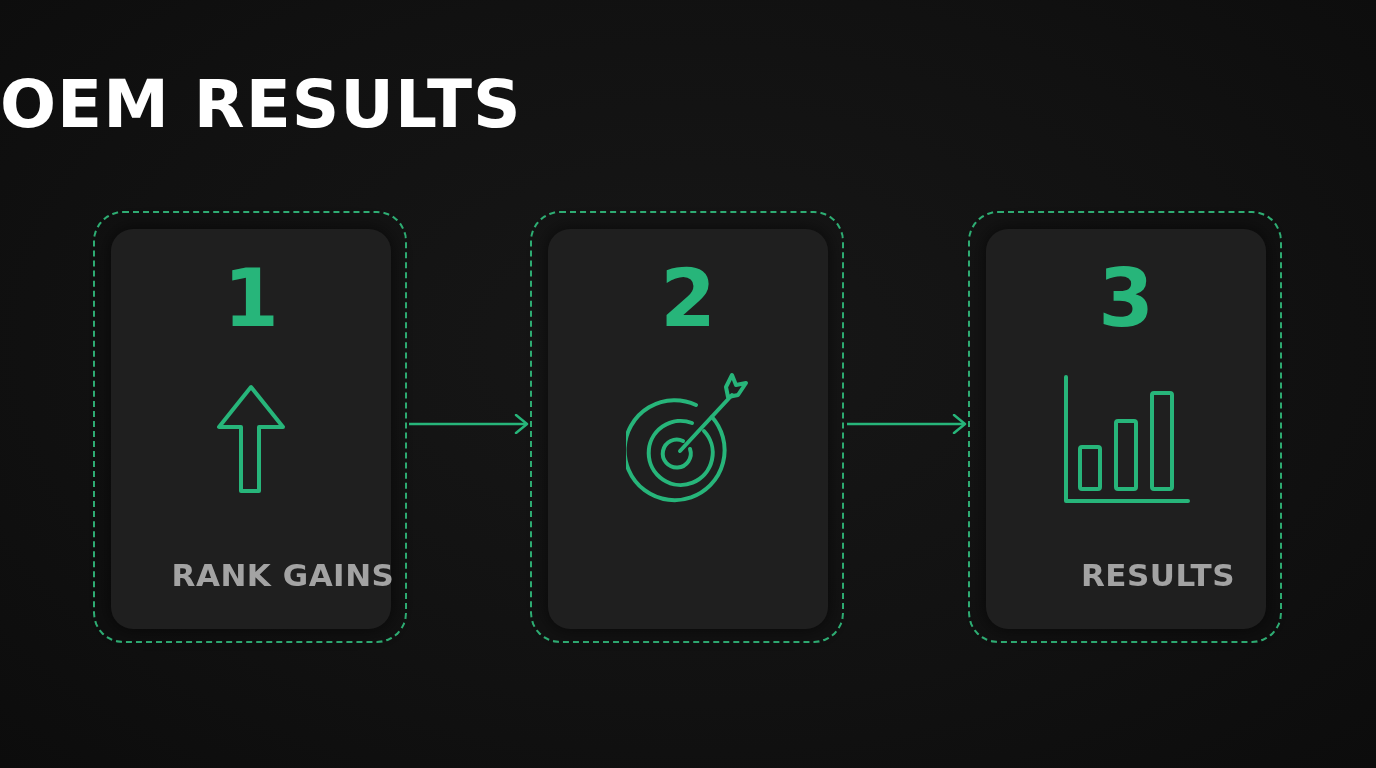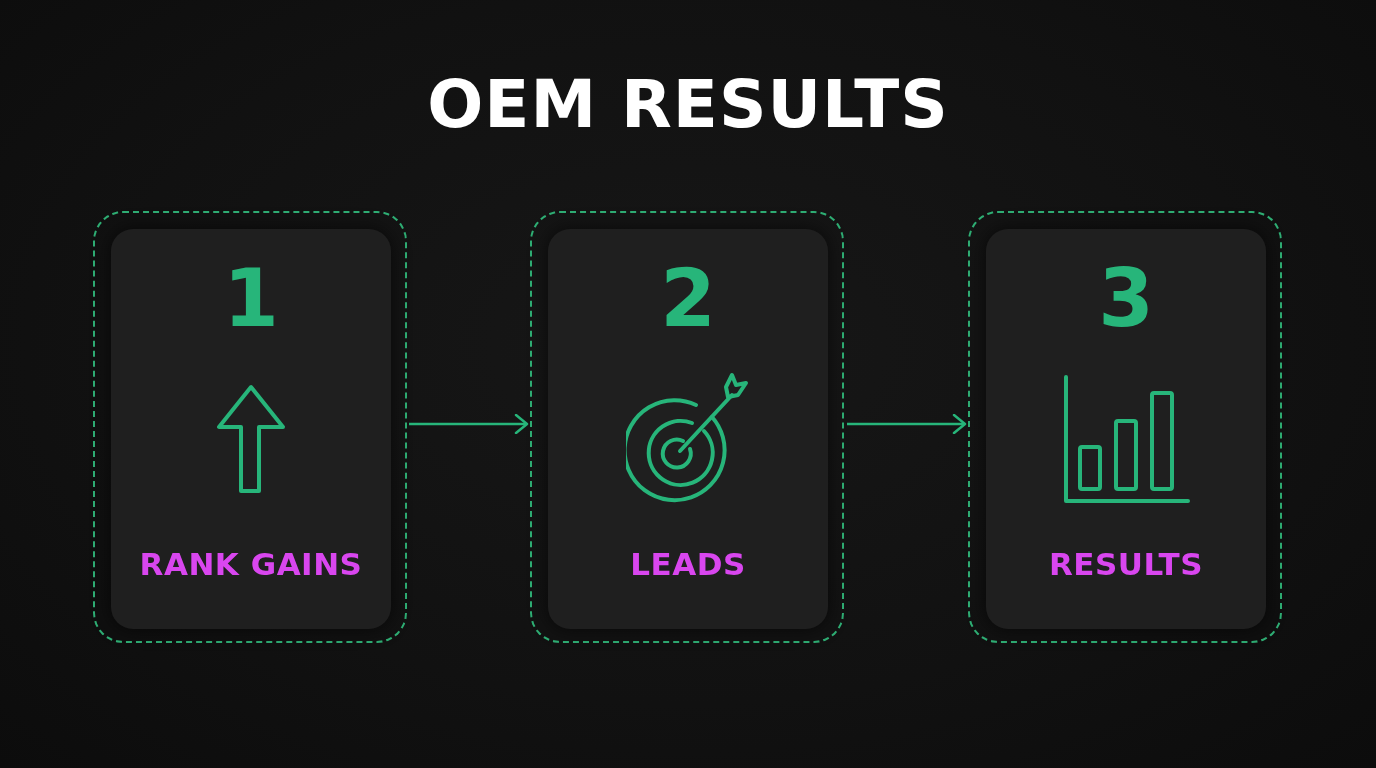--- a/index.html
+++ b/index.html
@@ -3,41 +3,41 @@
   <meta charset="utf-8">
   <style>
     html, body { margin:0; padding:0; }
     body {
       width:1376px; height:768px; overflow:hidden;
       background: radial-gradient(ellipse at 50% 45%, #171717 0%, #111111 60%, #0c0c0c 100%);
       font-family: "DejaVu Sans", sans-serif;
       position:relative;
     }
     .title {
-      position:absolute; left:0; top:66px; width:1376px; text-align:center;
+      position:absolute; left:0; top:66px; width:1376px; text-align:left;
       color:#ffffff; font-weight:bold; font-size:66px; letter-spacing:1px;
       font-family:"DejaVu Sans", sans-serif;
     }
     .step {
       position:absolute; top:211px; width:314px; height:432px;
       box-sizing:border-box; border:2px dashed #2fae74; border-radius:30px;
     }
     .card {
       position:absolute; left:16px; top:16px; width:280px; height:400px;
       background:#1f1f1f; border-radius:22px;
       box-shadow: 0 0 18px rgba(0,0,0,0.6);
     }
     .num {
       position:absolute; left:0; top:20px; width:100%; text-align:center;
       color:#27b57a; font-weight:bold; font-size:80px; line-height:100px;
     }
     .icon { position:absolute; left:90px; top:136px; width:100px; height:140px; }
     .label {
-      position:absolute; left:0; top:317px; width:100%; text-align:center;
-      color:#d946ef; font-weight:bold; font-size:31px; letter-spacing:0.5px;
+      position:absolute; left:0; top:328px; width:100%; text-align:center;
+      color:#a3a3a3; font-weight:bold; font-size:31px; letter-spacing:0.5px;padding-left:32px;
     }
     .connector { position:absolute; top:414px; height:20px; }
   </style>
 </head>
 <body>
 
 <div class="title">OEM RESULTS</div>
 
 <div class="step" style="left:93px;">
   <div class="card">
@@ -57,21 +57,20 @@
 <div class="step" style="left:530px;">
   <div class="card">
     <div class="num">2</div>
     <svg class="icon" style="left:78px; width:124px;" viewBox="0 0 124 140">
       <path d="M86 52 A50 50 0 1 1 70 40" fill="none" stroke="#27b57a" stroke-width="4" stroke-linecap="round"></path>
       <path d="M78 66 A32 32 0 1 1 66 58" fill="none" stroke="#27b57a" stroke-width="4" stroke-linecap="round"></path>
       <path d="M64 84 A14 14 0 1 1 57 76" fill="none" stroke="#27b57a" stroke-width="4" stroke-linecap="round"></path>
       <line x1="54" y1="86" x2="106" y2="30" stroke="#27b57a" stroke-width="4" stroke-linecap="round"></line>
       <path d="M100 22 L106 10 L110 20 L120 18 L112 30 L102 32 Z" fill="none" stroke="#27b57a" stroke-width="4" stroke-linejoin="round"></path>
     </svg>
-    <div class="label">LEADS</div>
   </div>
 </div>
 
 <svg class="connector" style="left:847px; width:121px;" viewBox="0 0 121 20">
   <line x1="0" y1="10" x2="118" y2="10" stroke="#27b57a" stroke-width="2.5"></line>
   <polyline points="107,1 118,10 107,19" fill="none" stroke="#27b57a" stroke-width="2.5" stroke-linecap="round" stroke-linejoin="round"></polyline>
 </svg>
 
 <div class="step" style="left:968px;">
   <div class="card">

